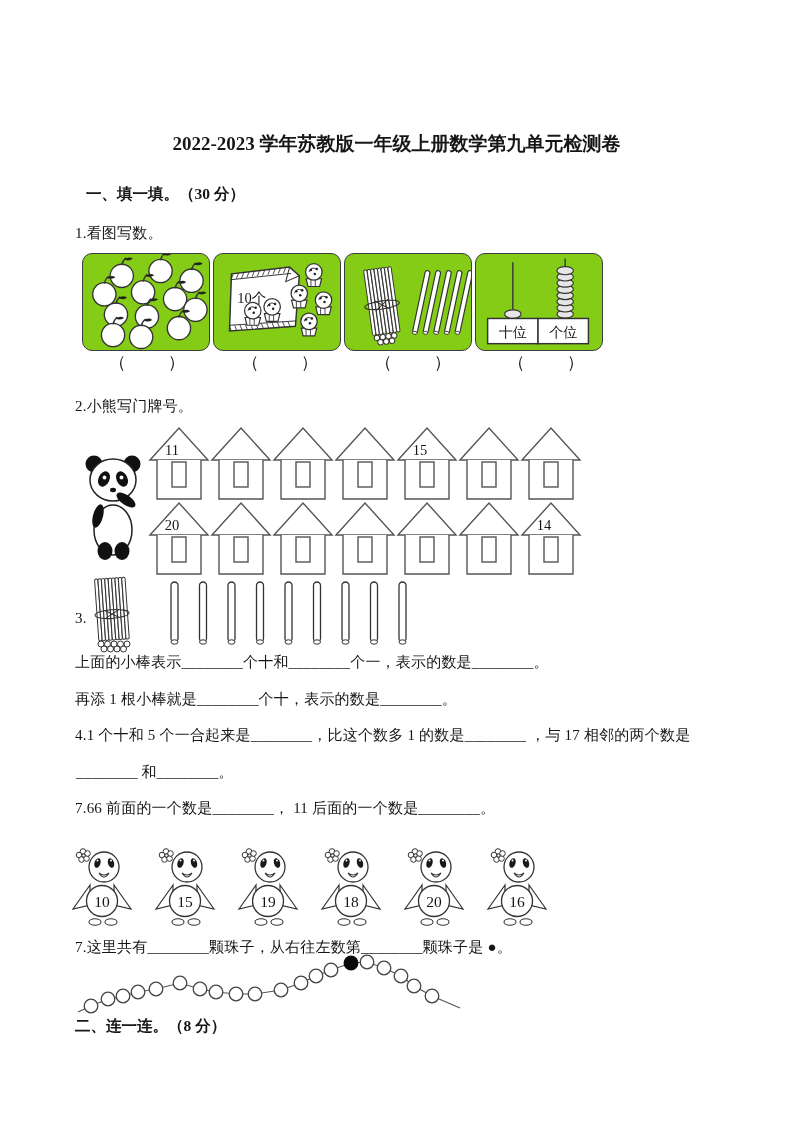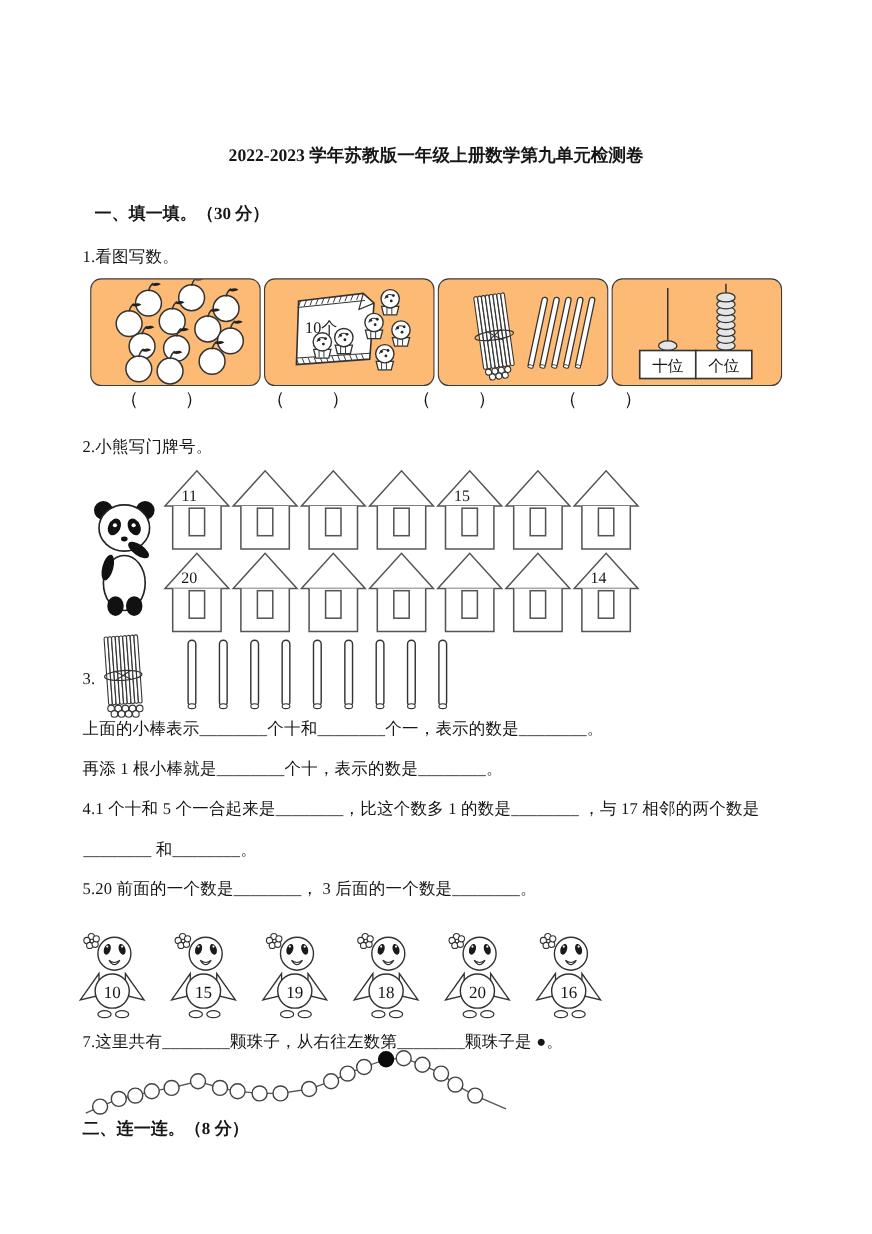--- a/index.html
+++ b/index.html
@@ -1,23 +1,23 @@
 <!DOCTYPE html>
 <html><head>
 <meta charset="utf-8">
 <style>
   html,body{margin:0;padding:0;background:#fff;}
   .page{position:relative;width:793px;height:1122px;background:#fff;overflow:hidden;
         font-family:"Liberation Serif","DejaVu Serif",serif;color:#161616;}
   .abs{position:absolute;}
-  .title{top:131px;left:0;width:100%;text-align:center;font-weight:bold;font-size:16px;}
+  .title{top:131px;left:0;width:100%;text-align:center;font-weight:bold;font-size:19px;}
   .heading{font-weight:bold;font-size:15.5px;}
   .bodytext{font-size:15px;letter-spacing:.2px;white-space:nowrap;}
   .q1boxes{left:82px;top:253px;display:flex;gap:3px;}
-  .q1box{width:155px;height:98px;border:1.6px solid #3c3c3c;border-radius:10px;box-sizing:border-box;background:#fdba74;}
+  .q1box{width:128px;height:98px;border:1.6px solid #3c3c3c;border-radius:10px;box-sizing:border-box;background:#84cc16;}
   .fig,.fig svg{display:block;width:100%;height:100%;}
   .parens{left:82px;top:351px;display:flex;gap:3px;}
   .paren-cell{width:130px;display:flex;justify-content:space-between;padding:0 27px;box-sizing:border-box;font-size:17px;}
   .houses-row{display:flex;align-items:flex-end;}
   .birds-row{display:flex;gap:19px;}
 </style>
 </head>
 <body>
 
 <div class="page">
@@ -385,21 +385,21 @@
         <rect x="205.5" y="4" width="7" height="60" rx="3.5" fill="#fff" stroke="#333" stroke-width="1.3"></rect>
           <ellipse cx="209" cy="64" rx="3.5" ry="2.2" fill="#fff" stroke="#333" stroke-width="1"></ellipse>
         <rect x="234" y="4" width="7" height="60" rx="3.5" fill="#fff" stroke="#333" stroke-width="1.3"></rect>
           <ellipse cx="237.5" cy="64" rx="3.5" ry="2.2" fill="#fff" stroke="#333" stroke-width="1"></ellipse>
       </svg></div>
   <div class="abs bodytext" style="left:75px;top:653px">上面的小棒表示________个十和________个一，表示的数是________。</div>
   <div class="abs bodytext" style="left:75px;top:690px">再添 1 根小棒就是________个十，表示的数是________。</div>
 
   <div class="abs bodytext" style="left:75px;top:726px">4.1 个十和 5 个一合起来是________，比这个数多 1 的数是________ ，与 17 相邻的两个数是</div>
   <div class="abs bodytext" style="left:76px;top:763px">________ 和________。</div>
-  <div class="abs bodytext" style="left:75px;top:799px">5.20 前面的一个数是________， 3 后面的一个数是________。</div>
+  <div class="abs bodytext" style="left:75px;top:799px">7.66 前面的一个数是________， 11 后面的一个数是________。</div>
 
   <div class="abs birds-row" id="birds-row" style="left:70px;top:845px">
       <svg width="64" height="84" viewBox="0 0 64 84" xmlns="http://www.w3.org/2000/svg">
     <polygon points="20,40 3,64 20,60" fill="#fff" stroke="#333" stroke-width="1.2"></polygon>
     <polygon points="44,40 61,64 44,60" fill="#fff" stroke="#333" stroke-width="1.2"></polygon>
     <ellipse cx="25" cy="77" rx="6" ry="3.2" fill="#fff" stroke="#333" stroke-width="1.1"></ellipse>
     <ellipse cx="41" cy="77" rx="6" ry="3.2" fill="#fff" stroke="#333" stroke-width="1.1"></ellipse>
     <circle cx="32" cy="56" r="15.5" fill="#fff" stroke="#333" stroke-width="1.3"></circle>
     <circle cx="34" cy="22" r="15" fill="#fff" stroke="#333" stroke-width="1.3"></circle>
     <ellipse cx="27.5" cy="18" rx="3" ry="5" transform="rotate(18 27.5 18)" fill="#1a1a1a"></ellipse>

